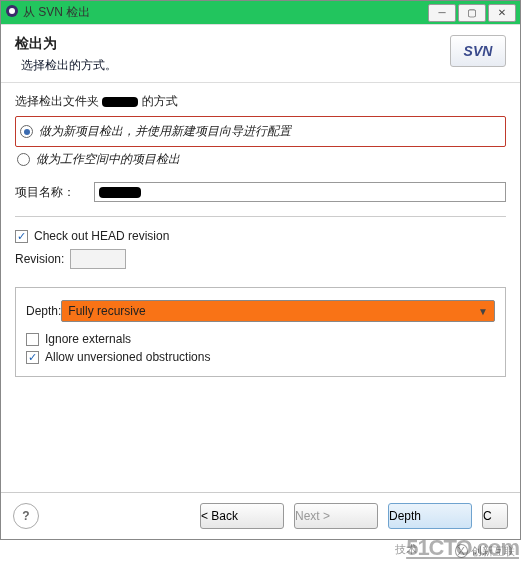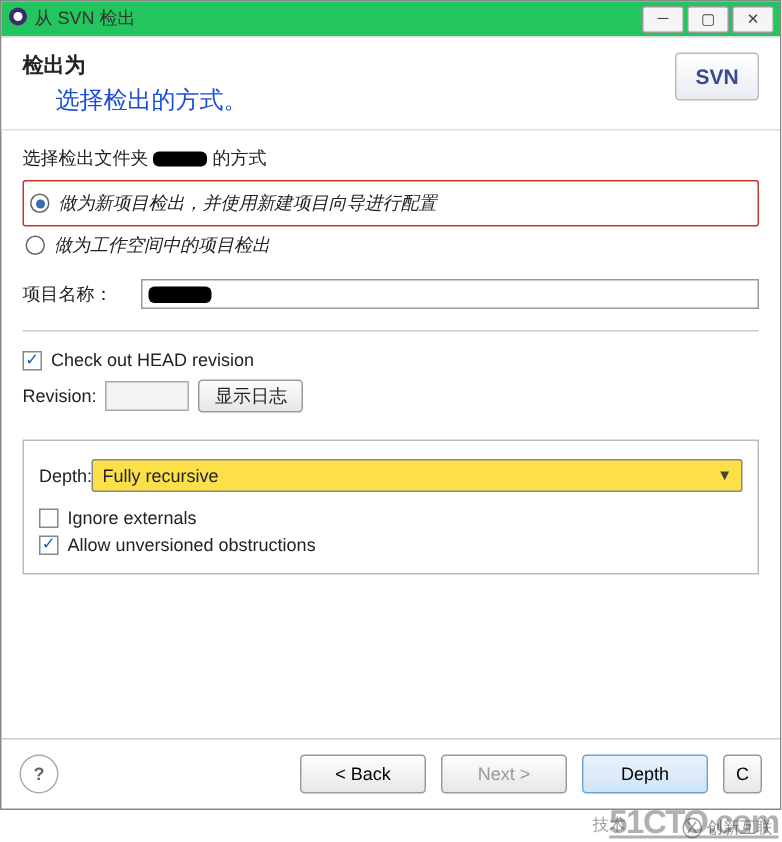--- a/index.html
+++ b/index.html
@@ -48,33 +48,34 @@
   }
   .banner {
     background: #fff;
     padding: 10px 14px 8px 14px;
     border-bottom: 1px solid #ddd;
     display: flex;
     align-items: flex-start;
   }
   .banner-text { flex: 1; }
   .banner-title { font-size: 14px; font-weight: bold; color: #222; }
-  .banner-sub { font-size: 16px; color: #1d4ed8; margin-top: 4px; margin-left: 22px; }
+  .banner-sub { font-size: 12px; color: #0f172a; margin-top: 4px; margin-left: 6px; }
   .svn-logo {
     width: 56px;
     height: 32px;
     border: 1px solid #bbb;
     border-radius: 3px;
     display: flex;
     align-items: center;
     justify-content: center;
     font-weight: bold;
     color: #3a4a8c;
     background: linear-gradient(#fff, #e8ecf3);
     font-size: 14px;
+    font-style: italic;
   }
   .content {
     flex: 1;
     padding: 10px 14px;
     color: #222;
   }
   .method-label { margin-bottom: 6px; }
   .redacted { display:inline-block; width:36px; height:10px; background:#000; vertical-align:middle; border-radius:4px; }
   .redacted2 { display:inline-block; width:42px; height:11px; background:#000; vertical-align:middle; border-radius:4px; }
   .radio-row {
@@ -107,36 +108,36 @@
     height:22px; padding:0 10px; border:1px solid #999; background:linear-gradient(#fdfdfd,#e6e6e6);
     border-radius:3px; display:flex;align-items:center;justify-content:center;font-size:12px;
   }
   .group-box {
     border:1px solid #bbb; padding:12px 10px 10px 10px; margin-top:18px;
   }
   .depth-row { display:flex; align-items:center; gap:0;}
   .select {
     flex:1; height:22px; border:1px solid #888; border-radius:2px;
     display:flex; align-items:center; justify-content:space-between;
-    padding:0 6px; background:#fde047;
+    padding:0 6px; background:#f97316;
   }
   .select-arrow { font-size:10px; color:#444;}
   .footer {
     display:flex; align-items:center; padding:10px 12px; gap:10px;
     border-top:1px solid #ccc;
   }
   .help-btn {
     width:26px;height:26px;border:1px solid #aaa;border-radius:50%;
     display:flex;align-items:center;justify-content:center;color:#666;font-weight:bold;
   }
   .spacer { flex:1;}
   .nav-btn {
     min-width:84px; height:26px; border:1px solid #999;
     background:linear-gradient(#fdfdfd,#e7e7e7);
-    border-radius:3px; display:flex;align-items:center;justify-content:center;
+    border-radius:3px; display:flex;align-items:center;justify-content:flex-start;
     font-size:12px;
   }
   .nav-btn.disabled { color:#999; }
   .nav-btn.primary {
     background:linear-gradient(#eaf3fb,#cfe4f6);
     border-color:#6fa3cf;
   }
   .watermark {
     position:absolute; right:2px; bottom:0; font-size:22px; font-weight:bold;
     color:rgba(80,80,80,0.45); font-family:Arial,sans-serif; letter-spacing:-1px;
@@ -204,23 +205,20 @@
     <div class="hr"></div>
 
     <div class="check-row">
       <span class="checkbox checked"></span>
       <span>Check out HEAD revision</span>
     </div>
 
     <div class="rev-row">
       <span>Revision:</span>
       <div class="rev-input"></div>
-      <div class="btn-small">
-        <span>显示日志</span>
-      </div>
     </div>
 
     <div class="group-box">
       <div class="depth-row">
         <span>Depth:</span>
         <div class="select">
           <span>Fully recursive</span>
           <span class="select-arrow">▼</span>
         </div>
       </div>

